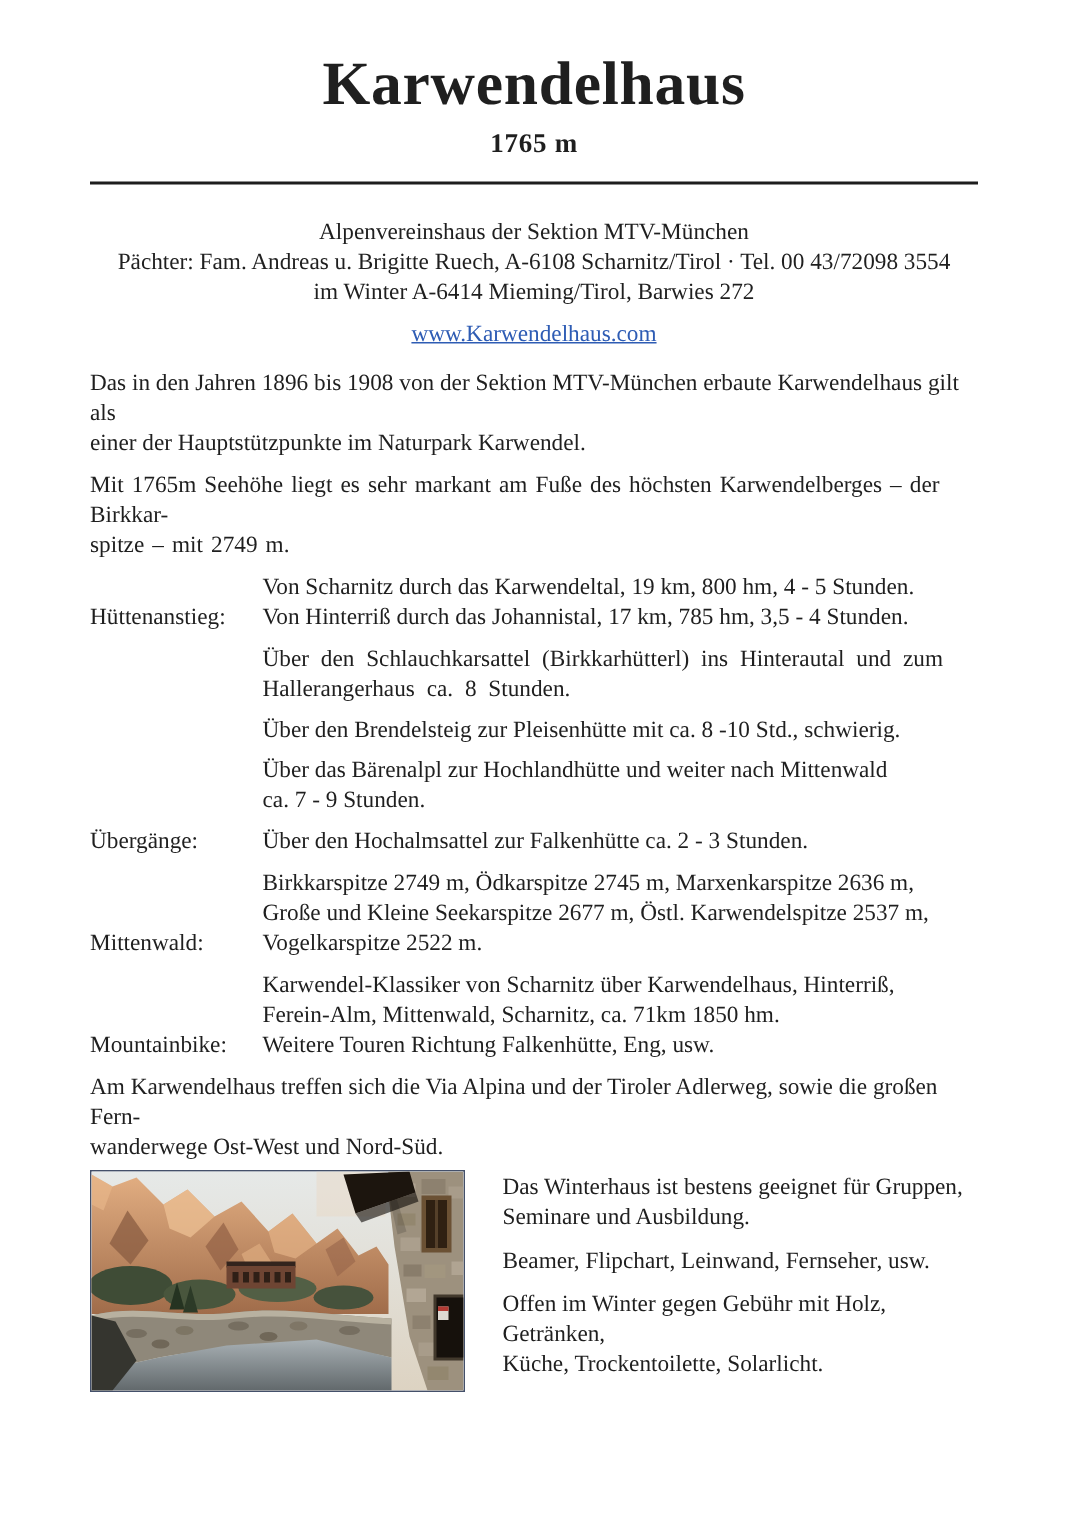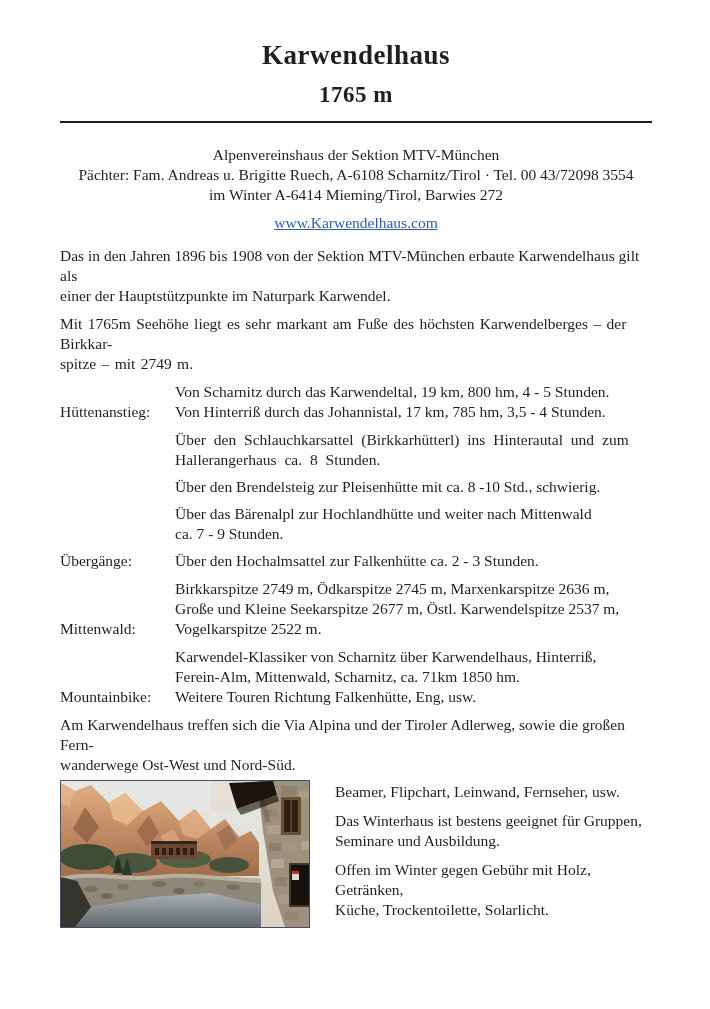--- a/index.html
+++ b/index.html
@@ -16,30 +16,30 @@
     background:#ffffff;
     color:var(--text);
     font-family:"Liberation Serif","DejaVu Serif",serif;
     font-size:15.5px;
     line-height:20px;
     overflow:hidden;
   }
   .lines{white-space:pre-line;}
   .center{text-align:center;}
   h1.title{
-    font-size:27px;
+    font-size:41px;
     line-height:42px;
     font-weight:bold;
     text-align:center;
     margin:14px 0 0 0;
     letter-spacing:.5px;
   }
   .elevation{
     text-align:center;
-    font-size:23px;
+    font-size:18px;
     line-height:26px;
     font-weight:bold;
     margin-top:6px;
     letter-spacing:.5px;
   }
   hr.rule{
     border:none;
     border-top:2px solid #1d1d1d;
     margin:13px 0 0 0;
   }
@@ -221,22 +221,22 @@
           <g>
             <rect x="228" y="82" width="20" height="44" fill="#42392c"></rect>
             <rect x="230" y="84" width="18" height="40" fill="#16110c"></rect>
             <rect x="231" y="90" width="7" height="9" fill="#ddd9d2"></rect>
             <rect x="231" y="90" width="7" height="3" fill="#b23a33"></rect>
           </g>
         </g>
       </svg>
     </div>
     <div class="winter-right">
-      <p class="para lines">Beamer, Flipchart, Leinwand, Fernseher, usw.</p>
       <p class="para lines">Das Winterhaus ist bestens geeignet für Gruppen,
 Seminare und Ausbildung.</p>
+      <p class="para lines">Beamer, Flipchart, Leinwand, Fernseher, usw.</p>
       <p class="para lines">Offen im Winter gegen Gebühr mit Holz, Getränken,
 Küche, Trockentoilette, Solarlicht.</p>
 
     </div>
   </div>
 
 </div>
 
 </body></html>

